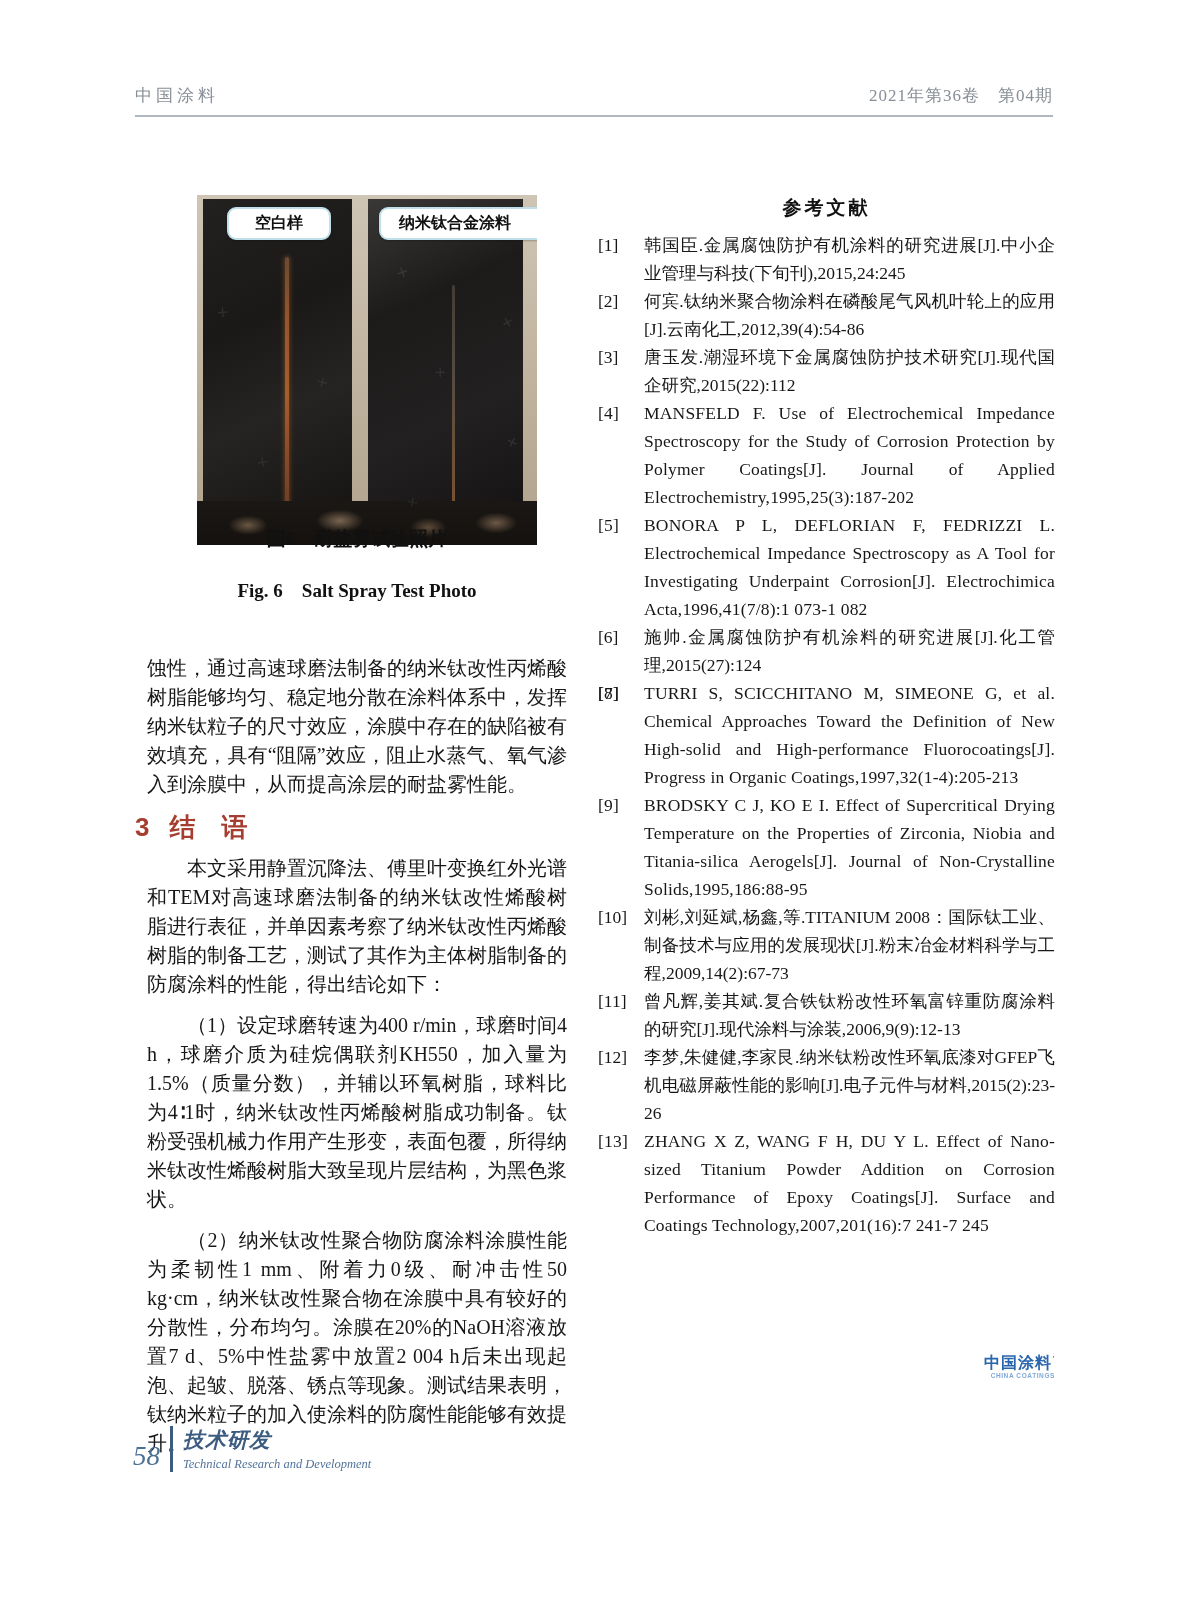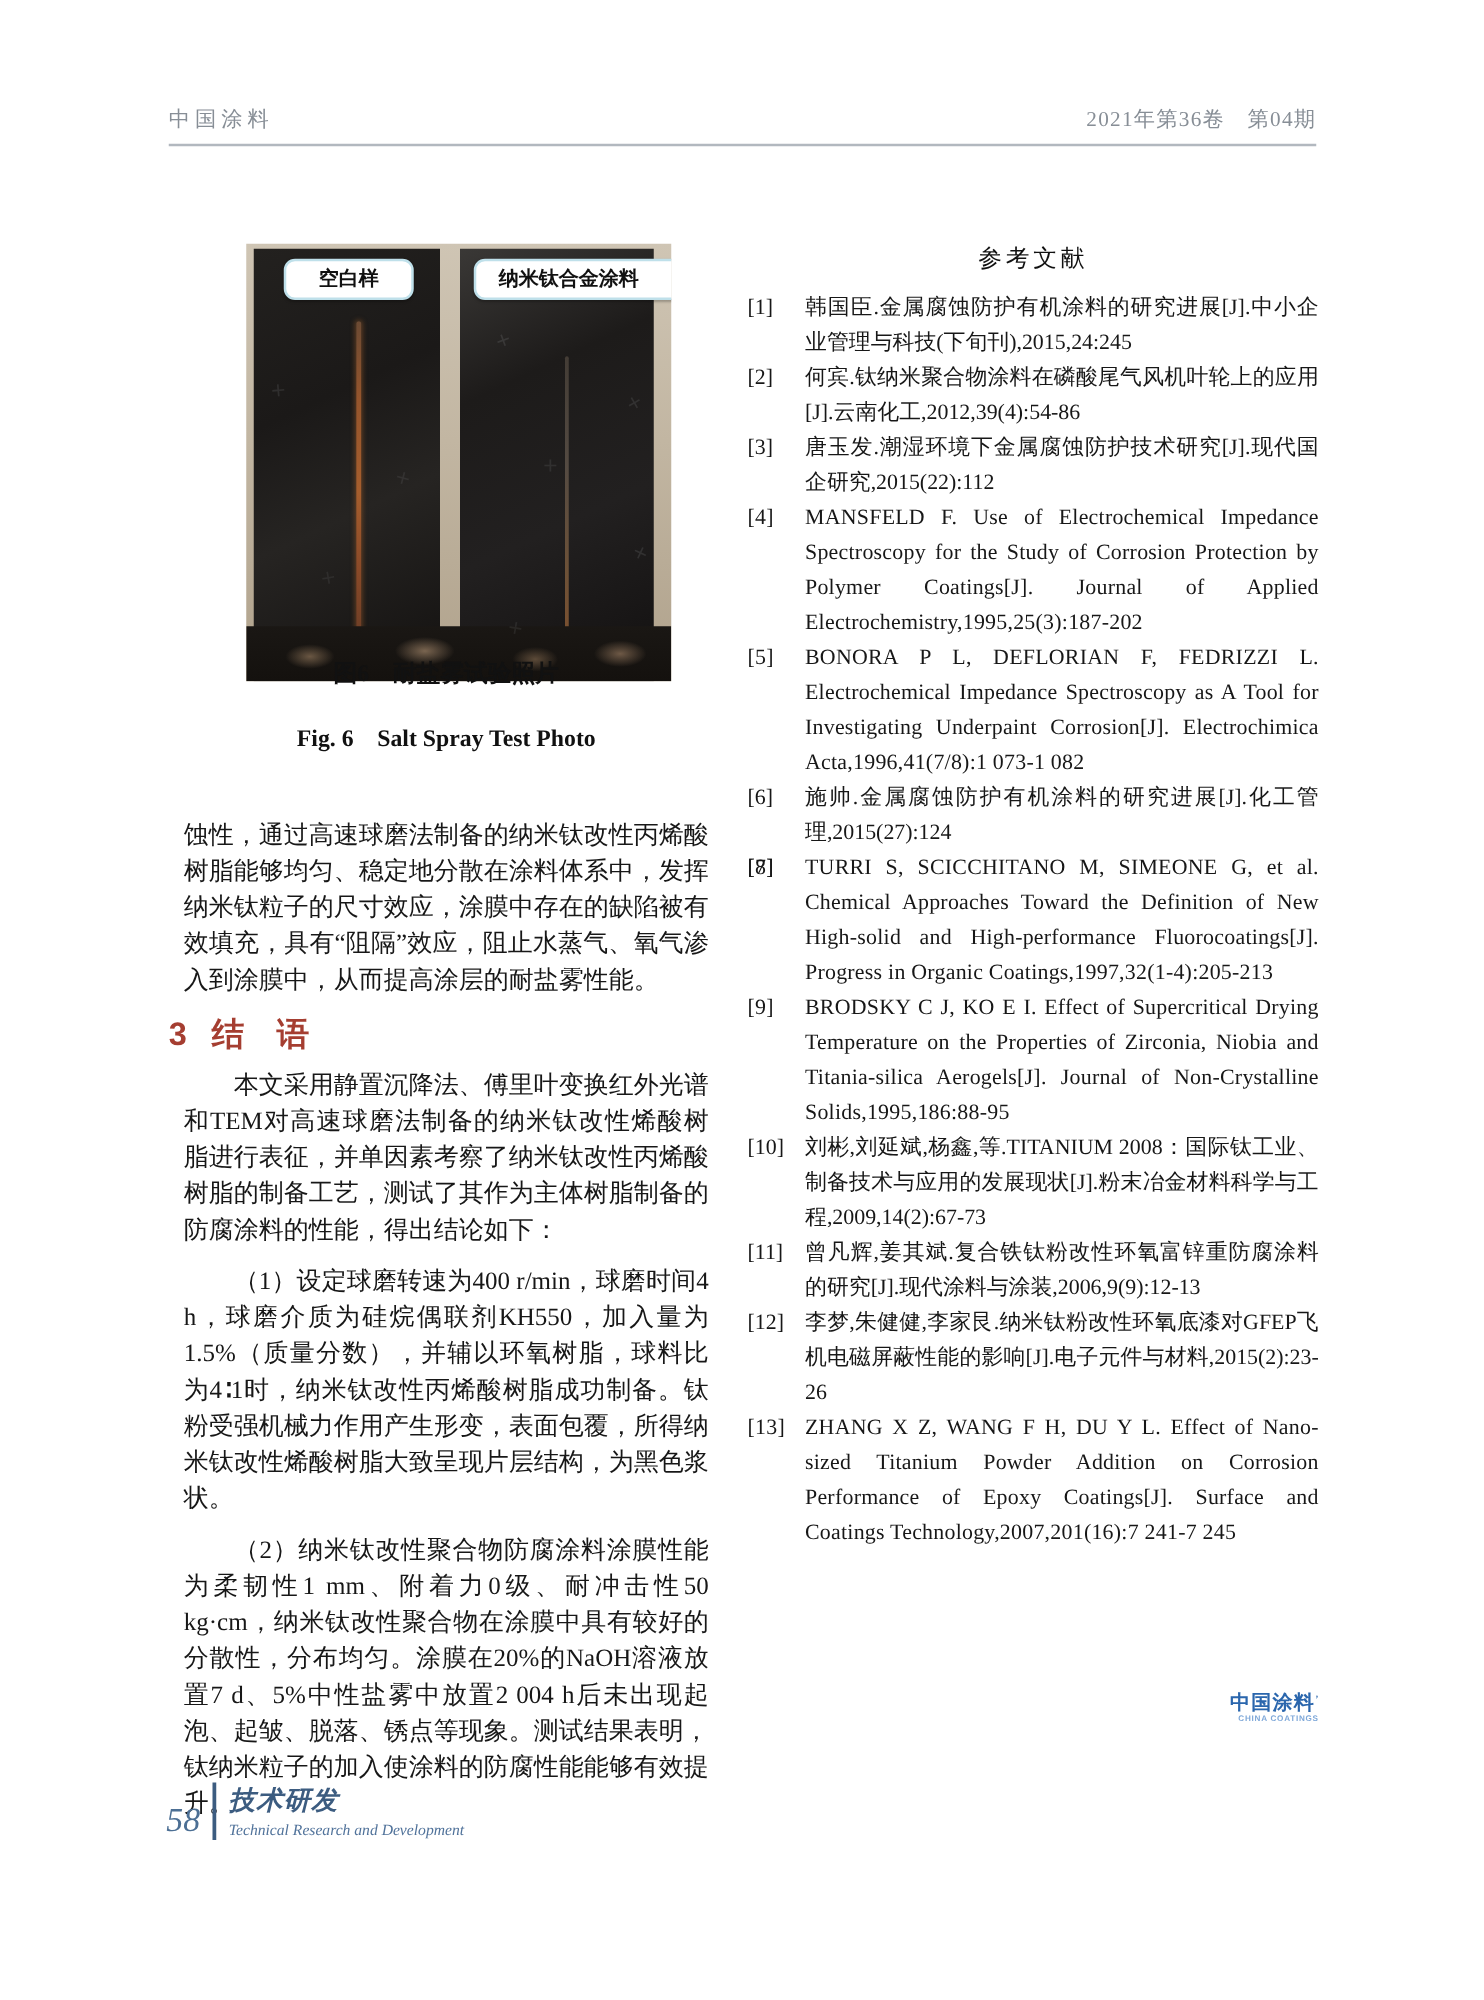--- a/index.html
+++ b/index.html
@@ -72,21 +72,21 @@
   .section-heading{
     margin:14px 0 10px 0;color:#a53e31;font-weight:bold;font-size:26px;
     font-family:"Liberation Sans","DejaVu Sans",sans-serif;
   }
   .section-heading .sec-no{margin-right:20px;}
   
   .refs{
     position:absolute;left:598px;top:194px;width:457px;
     font-size:17.5px;line-height:28px;color:#171717;
   }
-  .refs-title{text-align:center;font-weight:normal;font-size:19px;letter-spacing:3px;margin-bottom:9px;color:#111;}
+  .refs-title{text-align:center;font-weight:bold;font-size:19px;letter-spacing:3px;margin-bottom:9px;color:#111;}
   .ref-item{position:relative;padding-left:46px;text-align:justify;}
   .ref-no{position:absolute;left:0;top:0;}
   .ref-item.en{font-family:"Liberation Serif","DejaVu Serif",serif;letter-spacing:.2px;}
   
   .logo{position:absolute;left:963px;top:1355px;width:92px;text-align:right;line-height:1;}
   .logo .logo-cn{font-weight:bold;font-size:16px;color:#2a66ad;letter-spacing:1px;
     font-family:"Liberation Sans",sans-serif;}
   .logo .logo-tick{font-size:9px;color:#2a66ad;vertical-align:top;}
   .logo .logo-en{font-size:6.5px;color:#7fa8d9;letter-spacing:.6px;margin-top:2px;
     font-family:"Liberation Sans",sans-serif;font-weight:bold;}

